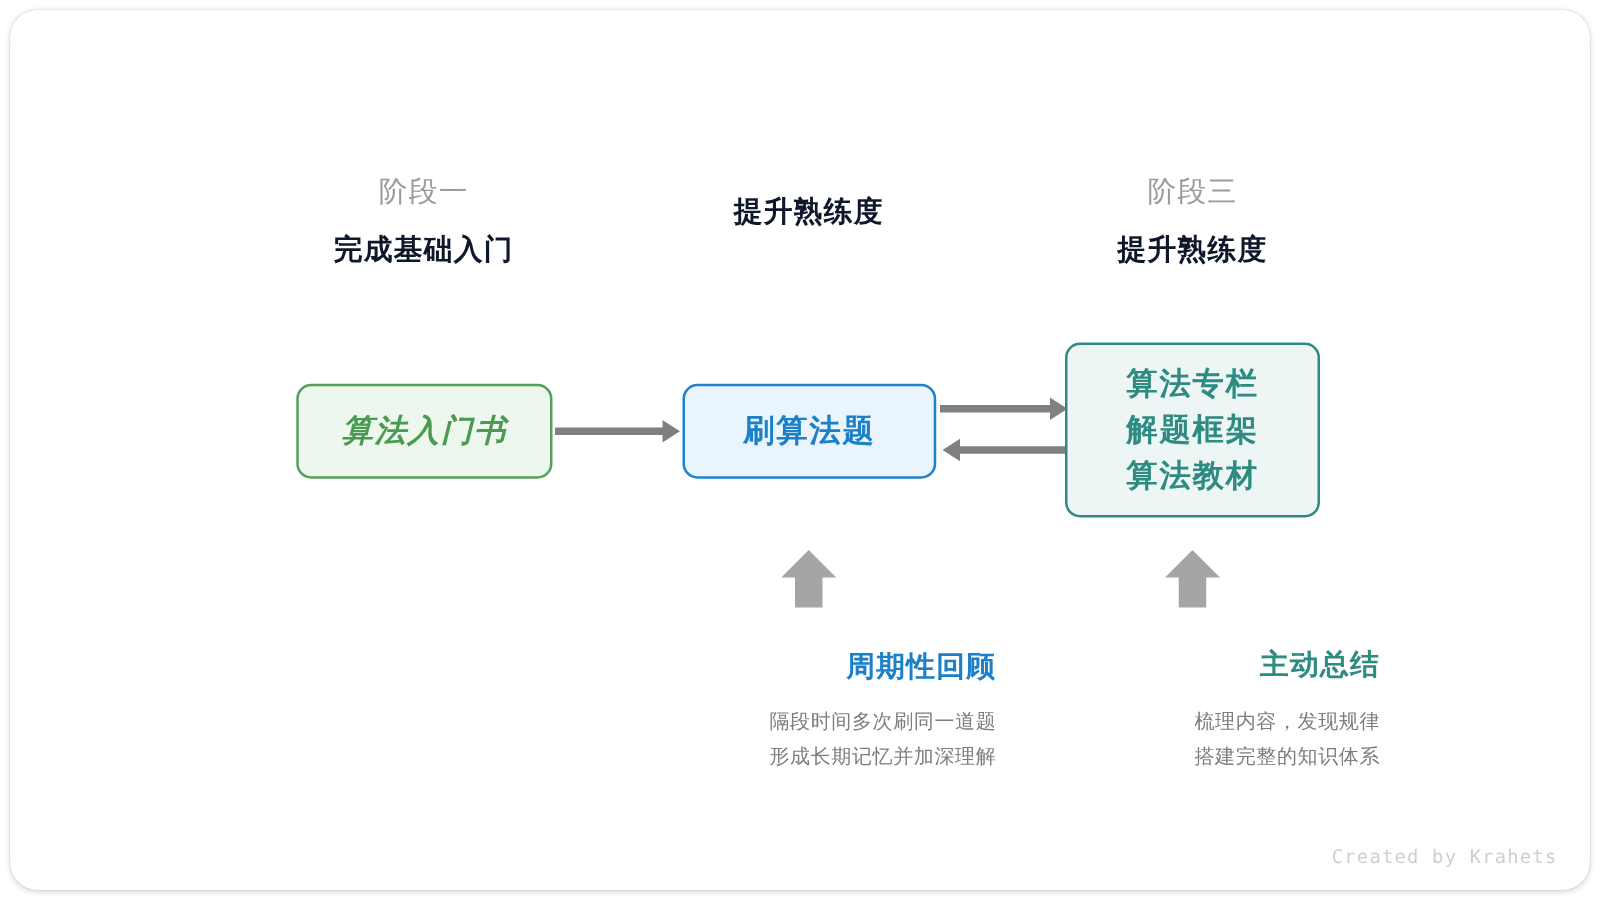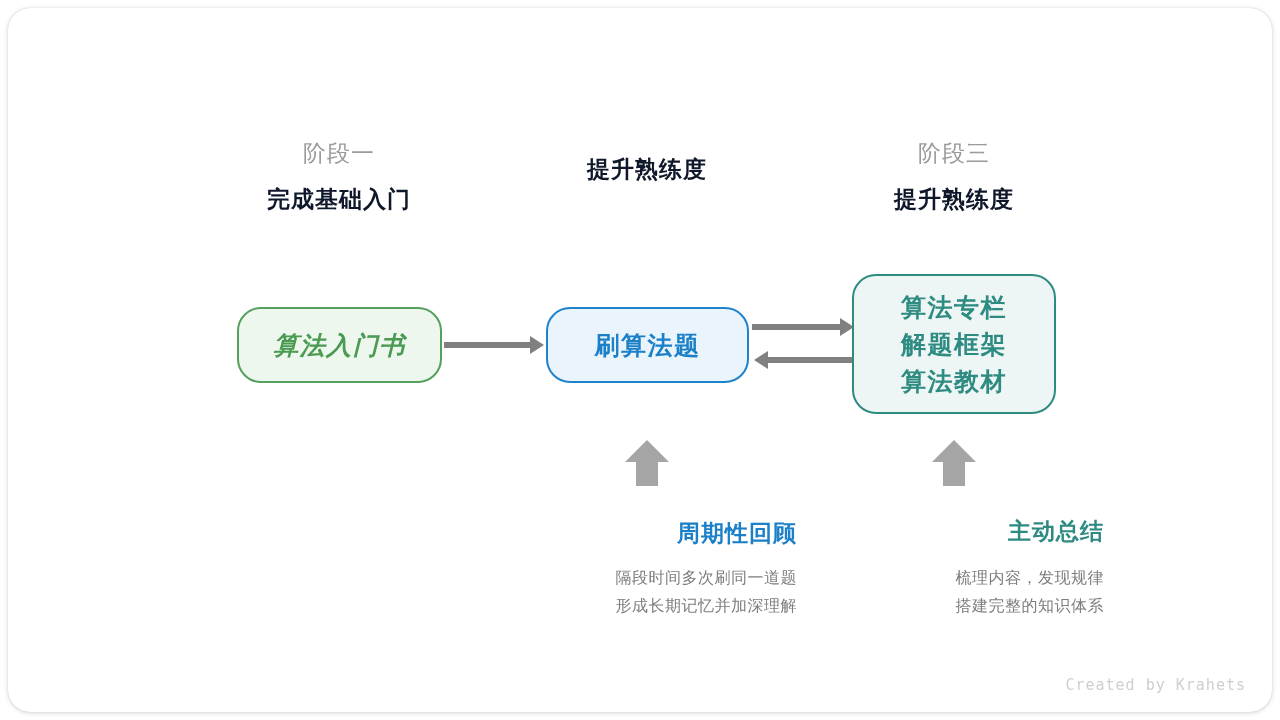--- a/index.html
+++ b/index.html
@@ -44,21 +44,21 @@
     color: #0f172a;
     letter-spacing: 1px;
     line-height: 30px;
     margin-top: 16px;
     white-space: nowrap;
   }
 
   .node {
     position: absolute;
     box-sizing: border-box;
-    border-radius: 24px;
+    border-radius: 12px;
     border-width: 2px;
     border-style: solid;
     display: flex;
     flex-direction: column;
     align-items: center;
     justify-content: center;
   }
   .node-line {
     font-size: 25px;
     font-weight: bold;

